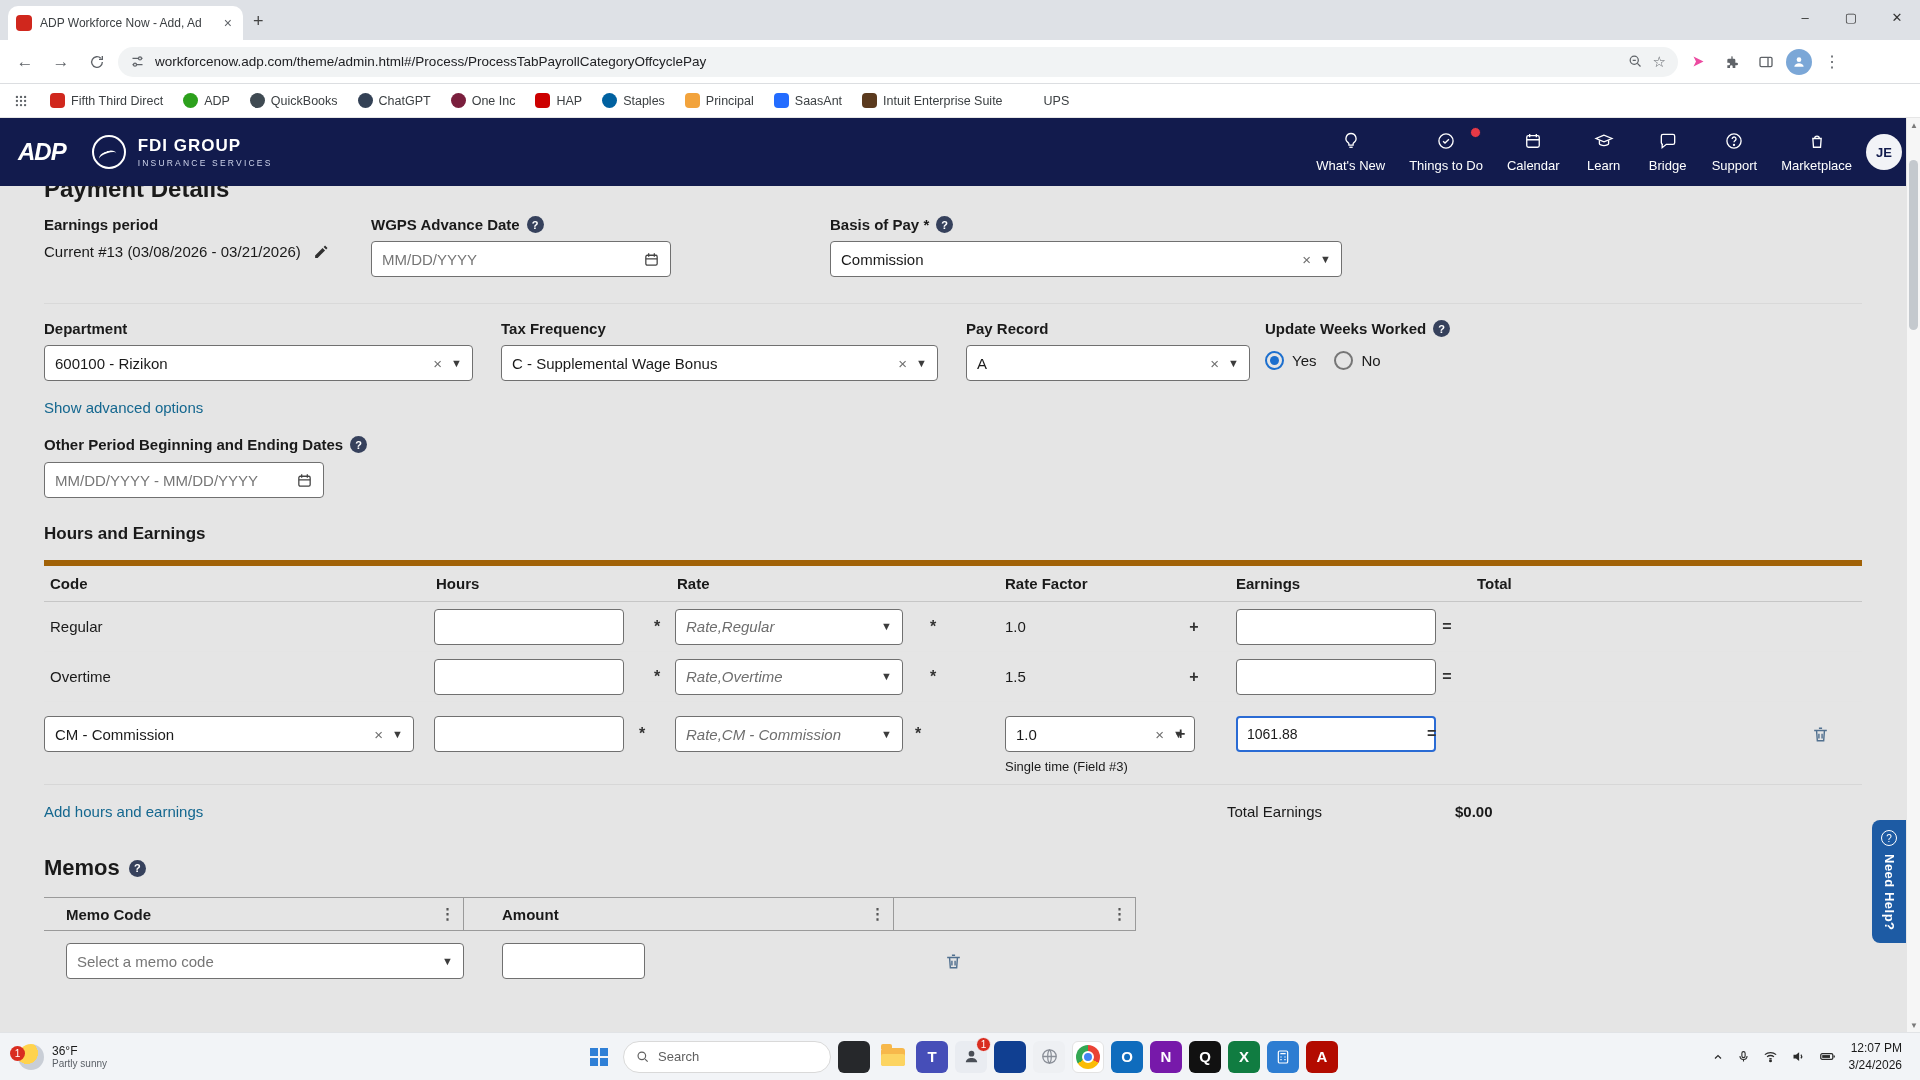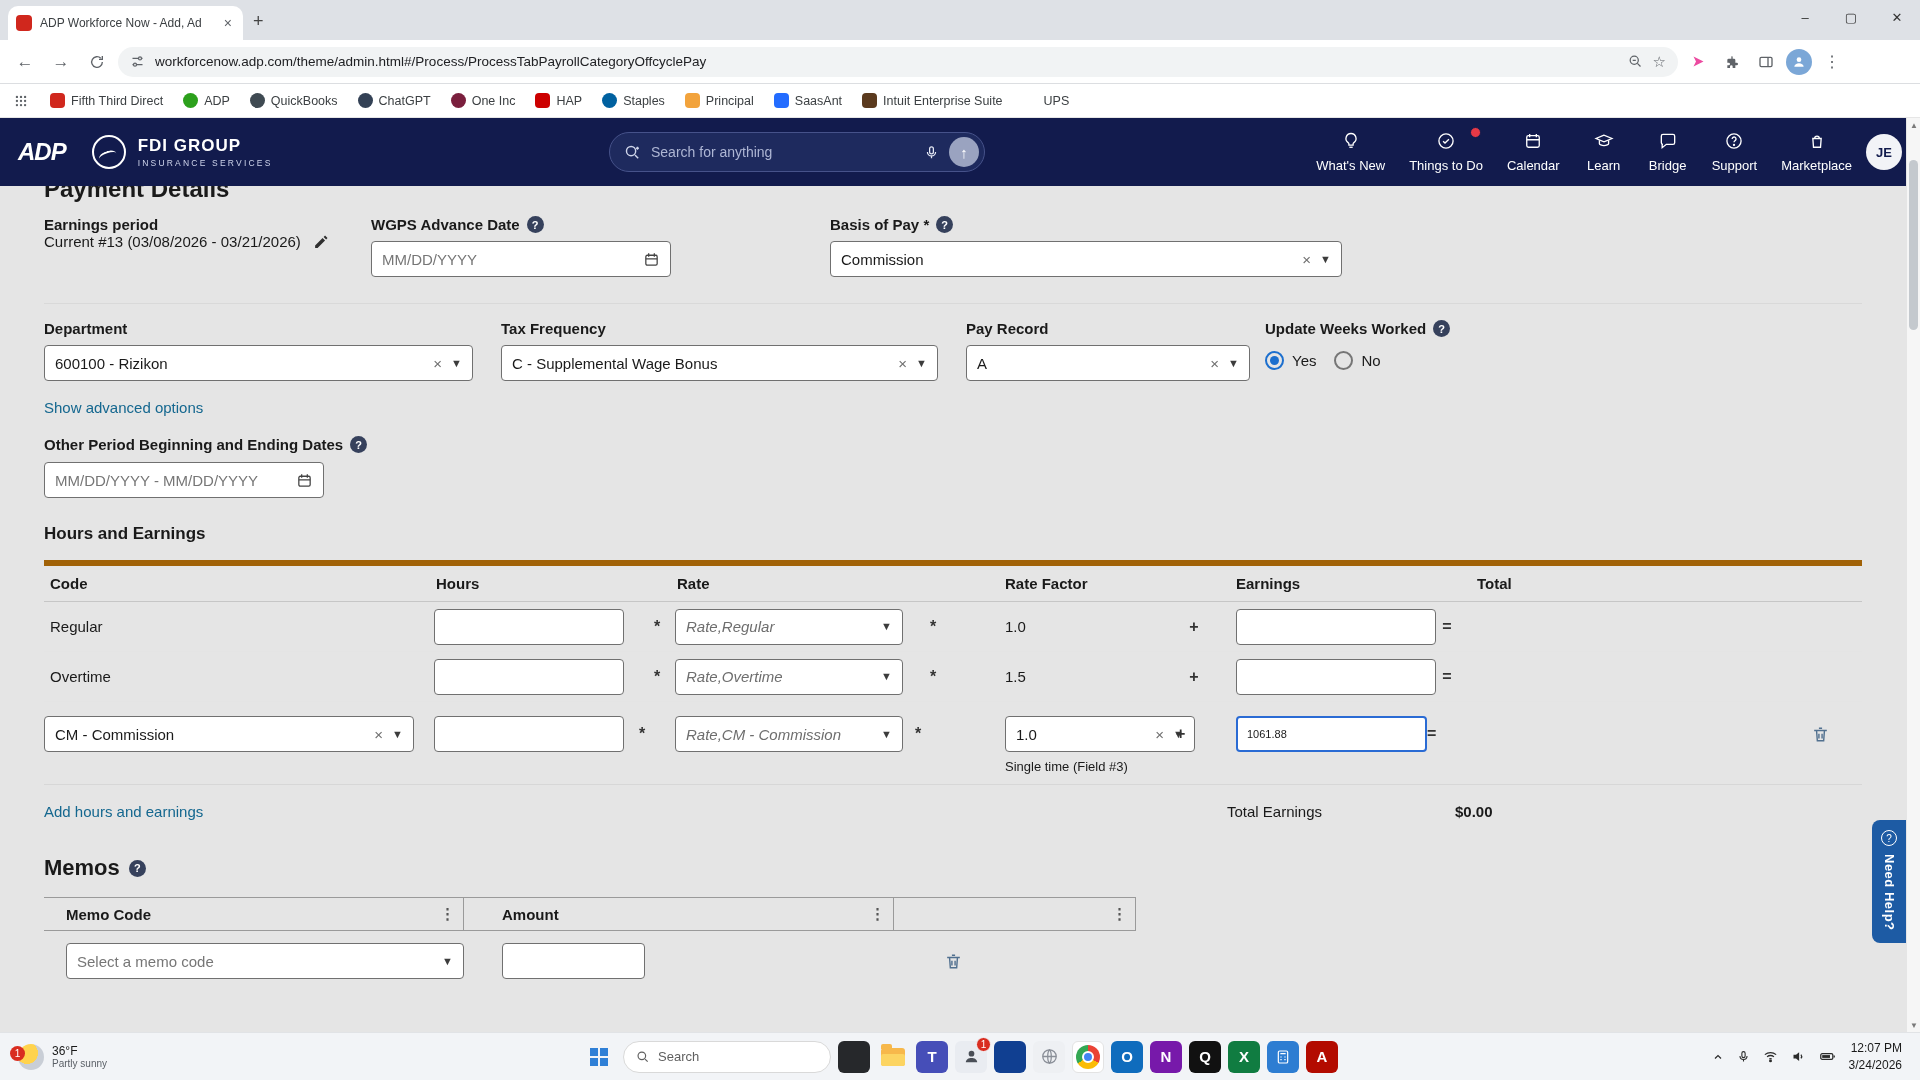--- a/index.html
+++ b/index.html
@@ -58,23 +58,23 @@
   .adp-avatar { width:36px; height:36px; border-radius:50%; background:#f2f3f7; color:#121b4d; font-weight:700; font-size:13px; display:flex; align-items:center; justify-content:center; margin-left:14px; }
 
   
   .content { position:absolute; top:186px; left:0; right:14px; bottom:48px; background:#e5e5e5; padding:0 44px; overflow:hidden; font-size:15px; color:#1a1a1a; }
   .clip-head { height:18px; overflow:hidden; }
   .clip-head h1 { font-size:24px; line-height:26px; margin-top:-10px; font-weight:700; }
 
   .form-row { display:flex; margin-top:12px; }
   .fld-label { font-size:15px; font-weight:700; display:flex; align-items:center; gap:7px; }
   .help { width:17px; height:17px; border-radius:50%; background:#36415c; color:#fff; font-size:11px; font-weight:700; display:inline-flex; align-items:center; justify-content:center; flex:none; }
-  .value-row { display:flex; gap:12px; font-size:15px; }
-
-  .inp { height:36px; border:1px solid #707070; border-radius:4px; padding:0 10px; font-size:11px; font-family:inherit; color:#1a1a1a; background:#fff; outline:none; }
+  .value-row { display:flex; gap:12px; margin-top:10px; font-size:15px; }
+
+  .inp { height:36px; border:1px solid #707070; border-radius:4px; padding:0 10px; font-size:14px; font-family:inherit; color:#1a1a1a; background:#fff; outline:none; }
   .inp.focus { border:2px solid #2a6bd4; padding:0 9px; }
   .selectbox, .datebox { height:36px; border:1px solid #707070; border-radius:4px; background:#fff; display:flex; align-items:center; padding:0 10px; gap:9px; font-size:15px; }
   .selectbox .val { flex:1; white-space:nowrap; overflow:hidden; text-overflow:ellipsis; }
   .ph { color:#767676; }
   .italic { font-style:italic; color:#6e6e6e; }
   .clear-x { color:#6f6f6f; font-size:15px; line-height:1; }
   .chev { color:#3c3c3c; font-size:11px; line-height:1; }
   .datebox .cal { margin-left:auto; display:flex; }
 
   .divider { border-top:1px solid #d9d9d9; margin-top:26px; }
@@ -290,37 +290,20 @@
 <div class="adp-header">
   <span class="adp-logo">ADP</span>
   <div class="brand">
     <span class="brand-circle"></span>
     <div class="brand-text">
       <div class="l1">FDI GROUP</div>
       <div class="l2">INSURANCE SERVICES</div>
     </div>
   </div>
 
-  <div class="searchpill">
-    <span style="display:flex">
-      <svg width="17" height="17" viewBox="0 0 24 24" fill="none" stroke="#cfd5ea" stroke-width="2">
-          <circle cx="10" cy="10" r="6.5"></circle>
-          <path d="M15.5 15.5L20 20"></path>
-          <path d="M19 4v4M17 6h4"></path>
-        </svg>
-    </span>
-    <span class="search-ph">Search for anything</span>
-    <span class="mic">
-      <svg width="15" height="15" viewBox="0 0 24 24" fill="none" stroke="#e7eaf6" stroke-width="2">
-          <rect x="9" y="3" width="6" height="11" rx="3"></rect>
-          <path d="M5.5 11a6.5 6.5 0 0013 0M12 17.5V21"></path>
-        </svg>
-    </span>
-    <span class="search-go">↑</span>
-  </div>
 
   <div class="adp-nav">
     <div class="nav-item">
       <span><svg width="20" height="20" viewBox="0 0 24 24" fill="none" stroke="#fff" stroke-width="1.6">
             <path d="M12 3a6 6 0 00-3.5 10.9c.6.5 1 1.2 1 2V17h5v-1.1c0-.8.4-1.5 1-2A6 6 0 0012 3z"></path>
             <path d="M10 19.5h4"></path>
           </svg></span>
       <span class="lbl">What's New</span>
     </div>
     <div class="nav-item">

